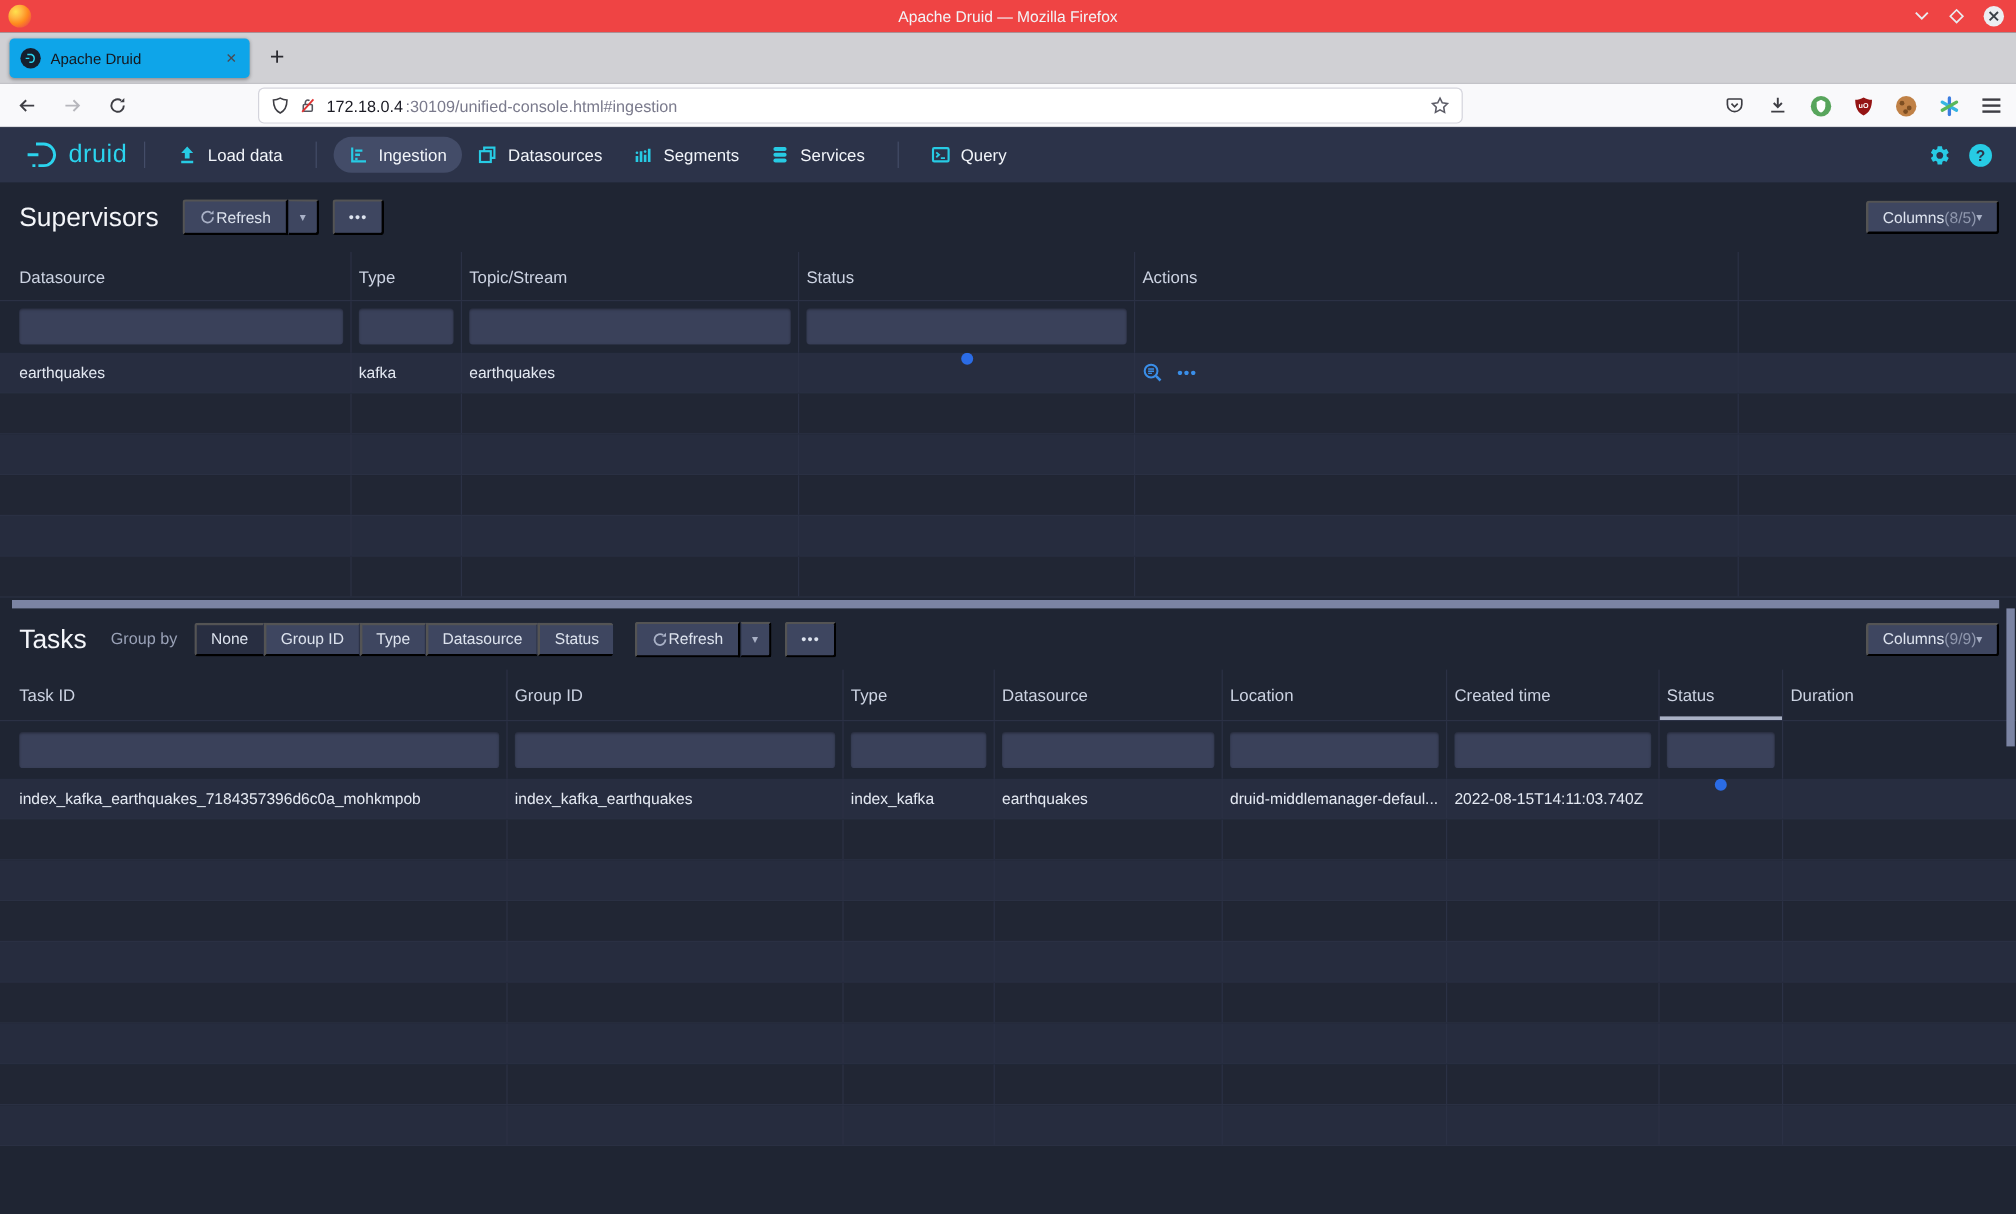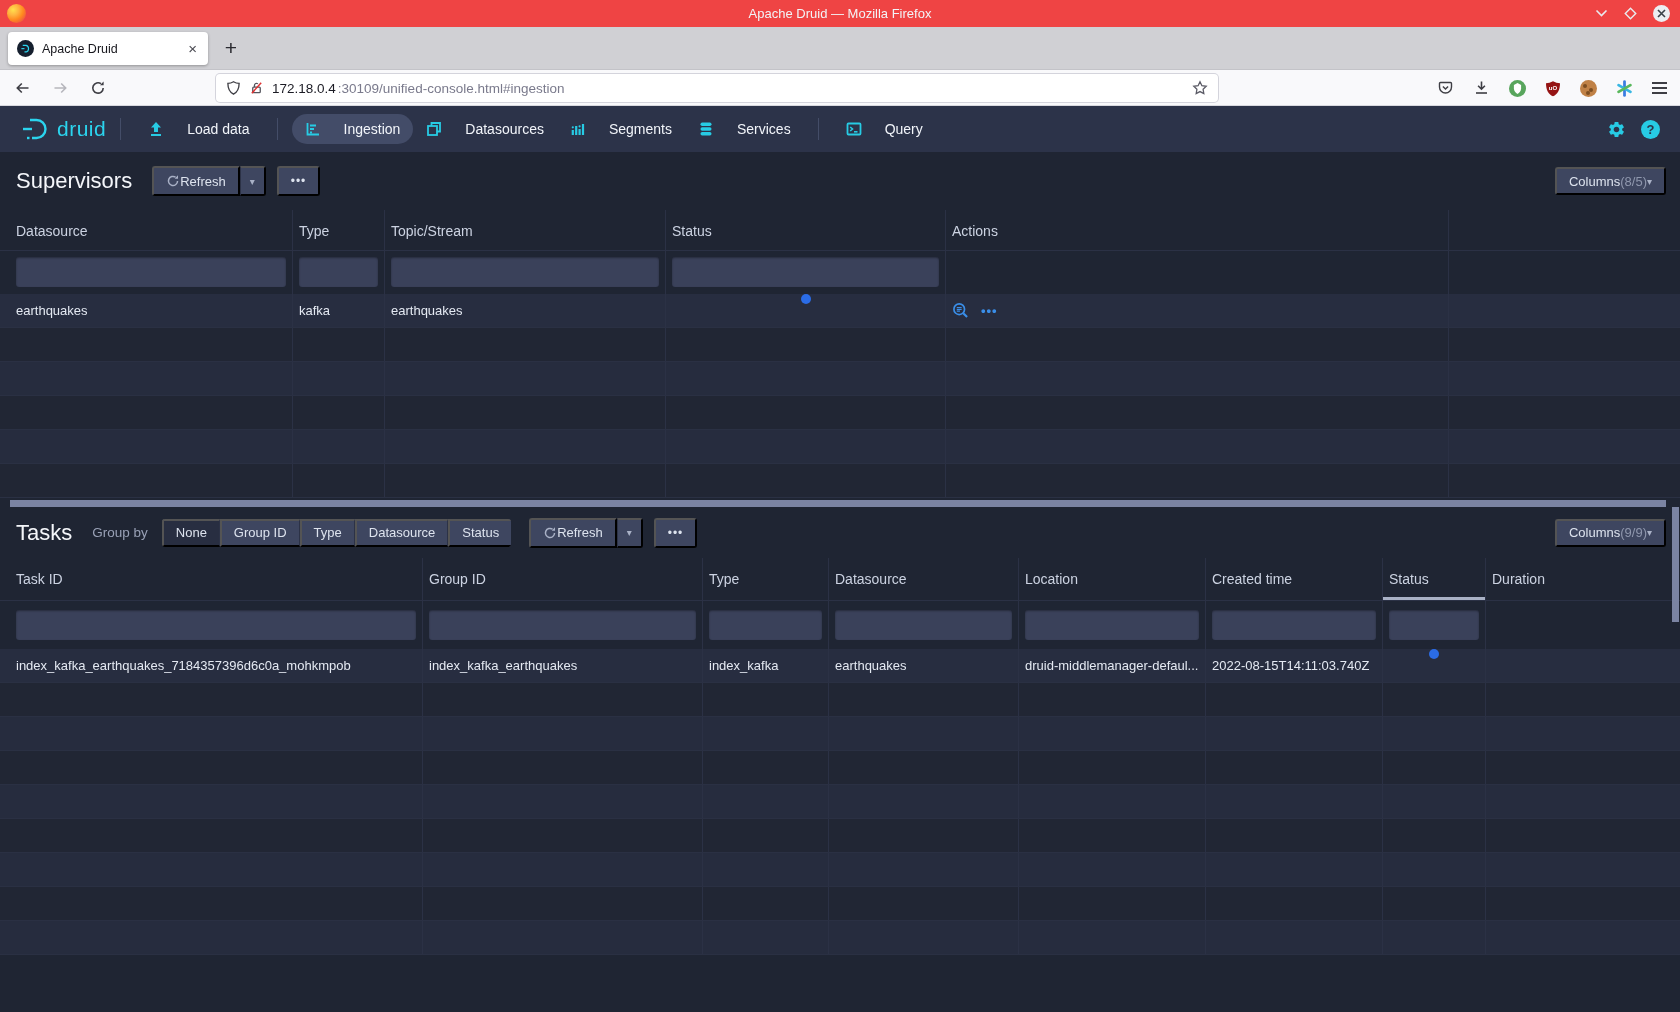--- a/index.html
+++ b/index.html
@@ -15,21 +15,21 @@
 
   
   .titlebar { position:absolute; top:0; left:0; right:0; height:27px; background:#ef4444; display:flex; align-items:center; }
   .ff-logo { position:absolute; left:7px; top:4px; width:19px; height:19px; border-radius:50%;
     background: radial-gradient(circle at 32% 30%, #ffe14d 0%, #ffb340 30%, #ff8a1e 55%, #f25c3d 78%, #d5356b 100%); }
   .win-title { position:absolute; left:0; right:0; text-align:center; font-size:13px; color:#f2f4f7; line-height:27px; }
   .win-controls { position:absolute; right:10px; top:0; height:27px; display:flex; align-items:center; gap:16px; }
   .close-circle { width:17px; height:17px; border-radius:50%; background:#eceef2; display:flex; align-items:center; justify-content:center; }
 
   .tabbar { position:absolute; top:27px; left:0; right:0; height:43px; background:#d0d0d4; border-bottom:1px solid #c3c3c8; }
-  .tab { position:absolute; left:8px; top:5px; width:200px; height:33px; background:#ffffff; border-radius:4px;
+  .tab { position:absolute; left:8px; top:5px; width:200px; height:33px; background:#0ea5e9; border-radius:4px;
     box-shadow:0 1px 3px rgba(0,0,0,.3); display:flex; align-items:center; padding:0 9px; }
   .tab-favicon { width:17px; height:17px; border-radius:50%; background:#151f2e; display:flex; align-items:center; justify-content:center; flex:none; }
   .tab-title { font-size:12.5px; color:#16161c; margin-left:8px; flex:1; white-space:nowrap; overflow:hidden; }
   .tab-close { color:#4a4a52; font-size:15px; padding:0 2px; }
   .newtab-btn { position:absolute; left:216px; top:7px; width:30px; height:30px; font-size:21px; color:#2a2a30; text-align:center; line-height:28px; border-radius:4px; }
 
   .toolbar { position:absolute; top:70px; left:0; right:0; height:36px; background:#f9f9fb; border-bottom:1px solid #d9d9df; display:flex; align-items:center; padding:0 14px; }
   .nav-btns { display:flex; align-items:center; gap:21px; }
   .urlbar { position:absolute; left:216px; top:4px; width:1002px; height:28px; background:#ffffff; border-radius:4px;
     box-shadow:0 0 0 1px #d4d4dc; display:flex; align-items:center; padding:0 10px; gap:8px; font-size:13.5px; }
@@ -42,21 +42,21 @@
   .cookie i { position:absolute; width:4px; height:4px; border-radius:50%; background:#7d4e22; }
   .cookie i:nth-child(1){left:3px;top:4px} .cookie i:nth-child(2){left:9px;top:8px} .cookie i:nth-child(3){left:6px;top:11px}
   .hamburger { display:flex; flex-direction:column; gap:3px; }
   .hamburger i { width:15px; height:2px; background:#3e3e44; }
 
   
   .druidbar { position:absolute; top:106px; left:0; right:0; height:46px; background:#2c3349; display:flex; align-items:center; padding:0 20px; }
   .druid-logo { display:flex; align-items:center; gap:7px; color:#2bd4ee; }
   .druid-wordmark { font-size:21px; letter-spacing:.5px; color:#2bd4ee; }
   .dnav-divider { width:1px; height:22px; background:#444d68; margin:0 14px; }
-  .dnav-item { display:flex; align-items:center; gap:23px; color:#f2f5fa; font-size:14px; padding:7px 13px; border-radius:17px; white-space:nowrap; }
+  .dnav-item { display:flex; align-items:center; gap:9px; color:#f2f5fa; font-size:14px; padding:7px 13px; border-radius:17px; white-space:nowrap; }
   .dnav-item.active { background:#434c68;justify-content:space-between; }
   .dnav-item .icn { color:#27cbe4; }
   .dbar-right { margin-left:auto; display:flex; align-items:center; gap:15px; }
   .help-circle { width:19px; height:19px; border-radius:50%; background:#27cbe4; color:#2c3349; font-weight:bold; font-size:13px; display:flex; align-items:center; justify-content:center; }
 
   
   .sec-head { display:flex; align-items:center; padding:0 14px 0 16px; }
   .sec-head.sup { position:absolute; top:152px; left:0; right:0; height:58px; }
   .sec-head.tsk { position:absolute; top:507px; left:0; right:0; height:51px; }
   .sec-title { font-size:22px; font-weight:500; color:#f4f6fa; margin-right:20px; }

